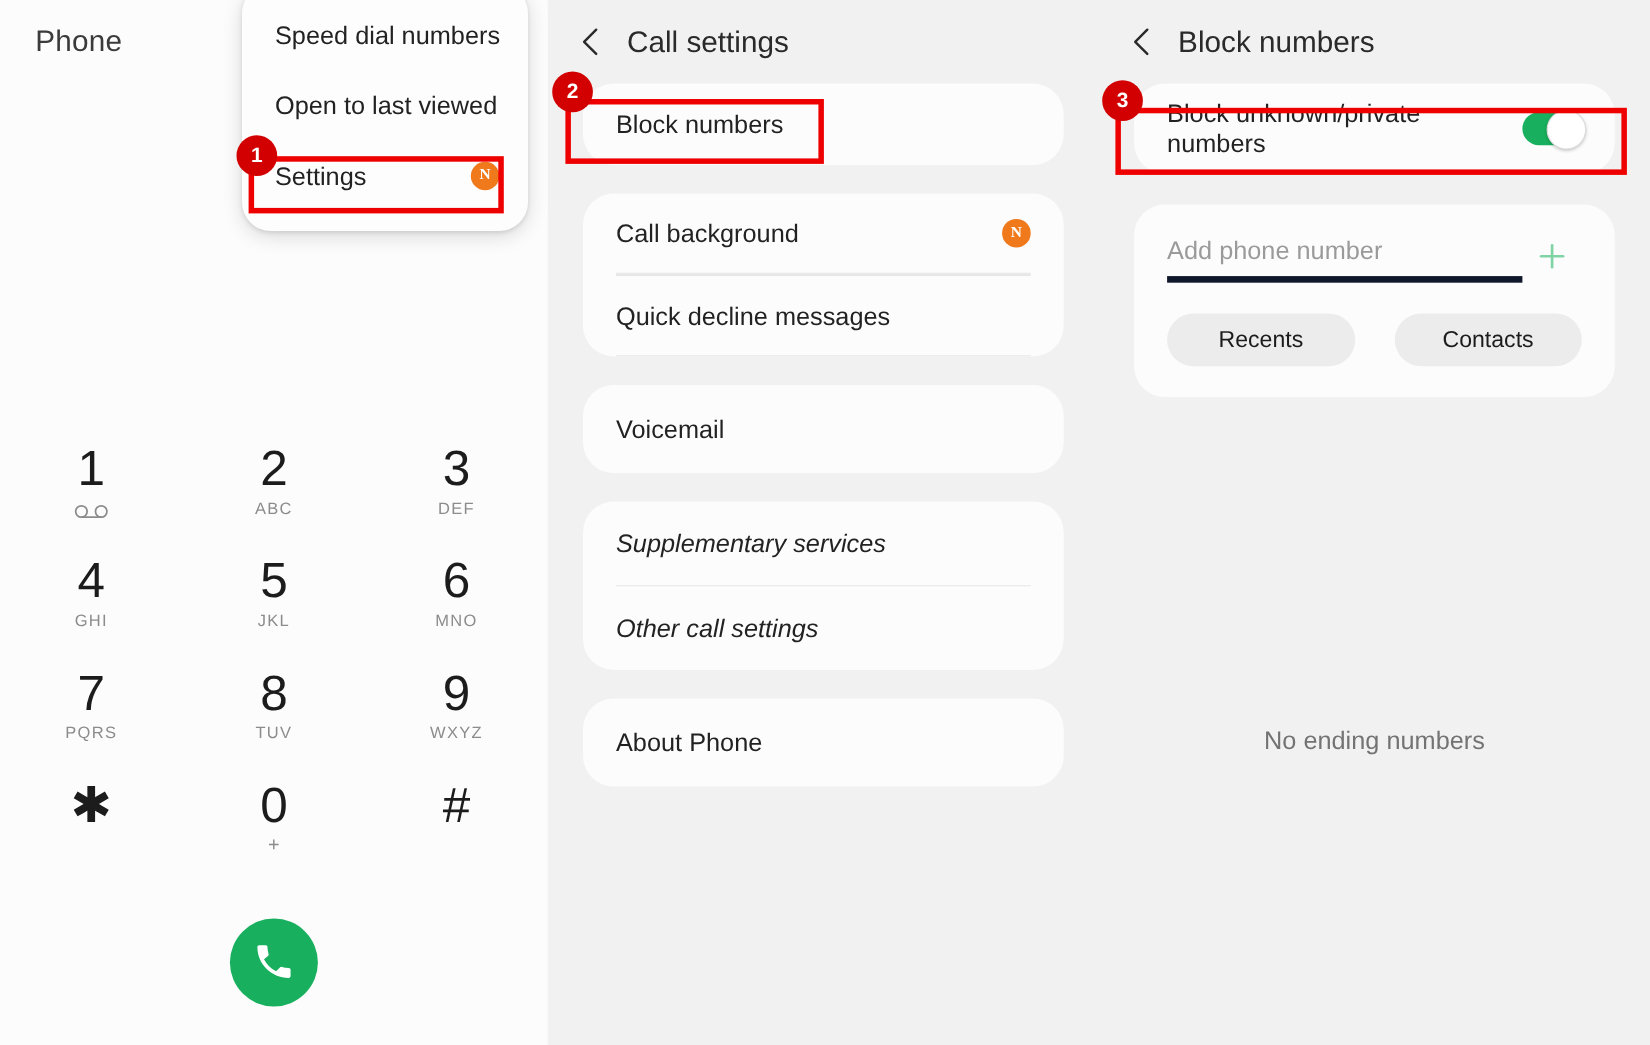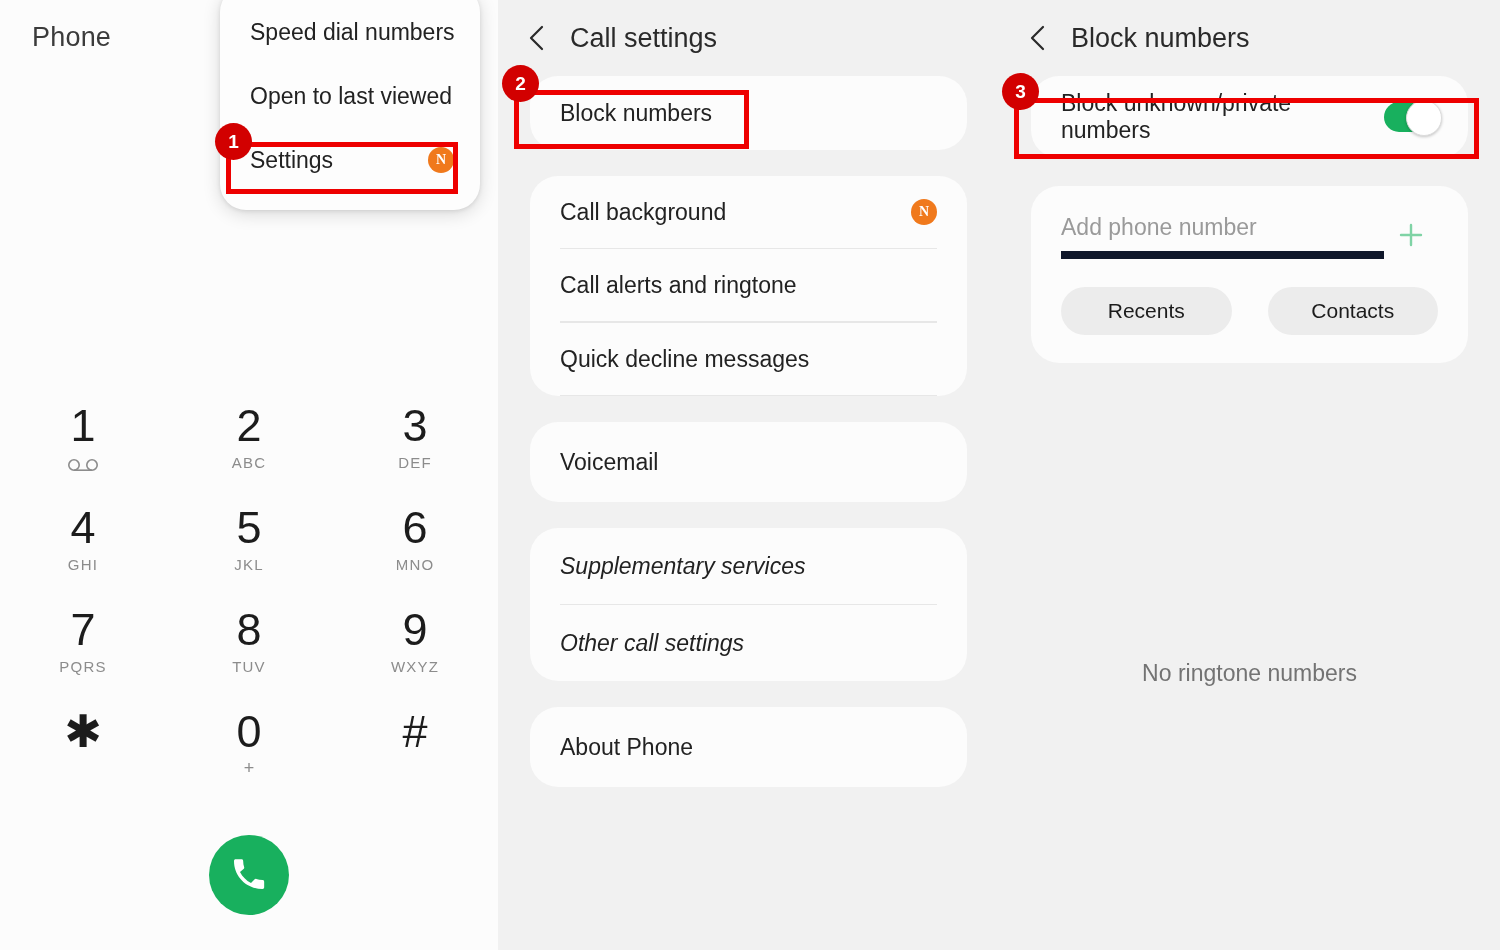--- a/index.html
+++ b/index.html
@@ -105,21 +105,21 @@
     border:1px solid #dcdcdc;
   }
 
   
   .addnum-card{padding:22px 30px 28px 30px;}
   .addnum-line{display:flex;align-items:flex-end;}
   .addnum-input{
     flex:1;border:none;outline:none;background:transparent;
     font-family:"Liberation Sans",sans-serif;
     font-size:23px;color:#222;padding:6px 0 10px 0;
-    border-bottom:8px solid #0f172a;
+    border-bottom:6px solid #0f172a;
   }
   .addnum-input::placeholder{color:#9a9a9a;}
   .plus-btn{
     width:54px;display:flex;align-items:center;justify-content:center;
     padding-bottom:6px;background:none;border:none;cursor:pointer;
   }
   .chipbar{display:flex;gap:36px;margin-top:28px;}
   .chip{
     flex:1;height:48px;border-radius:24px;background:#ececec;
     display:flex;align-items:center;justify-content:center;
@@ -270,25 +270,20 @@
       <div class="row">
         <div class="rtext">
           <span class="rlabel">Call background</span>
         </div>
         <span class="row-trail">
           <span class="badge-n">N</span>
         </span>
       </div>
       <div class="divider"></div>
 
-      <div class="row">
-        <div class="rtext">
-          <span class="rlabel">Call alerts and ringtone</span>
-        </div>
-      </div>
       <div class="divider"></div>
 
       <div class="divider"></div>
 
       <div class="row">
         <div class="rtext">
           <span class="rlabel">Quick decline messages</span>
         </div>
       </div>
       <div class="divider"></div>
@@ -364,19 +359,19 @@
             </svg>
           </span>
         </button>
       </div>
       <div class="chipbar">
         <button class="chip">Recents</button>
         <button class="chip">Contacts</button>
       </div>
     </div>
 
-    <div class="empty-state">No ringtone numbers</div>
+    <div class="empty-state">No ending numbers</div>
 
     <div class="callout-rect" style="left:15px;top:98px;width:465px;height:61px;"></div>
     <div class="callout-badge" style="left:3px;top:73px;">3</div>
   </div>
 
 </div>
 
 </body></html>

